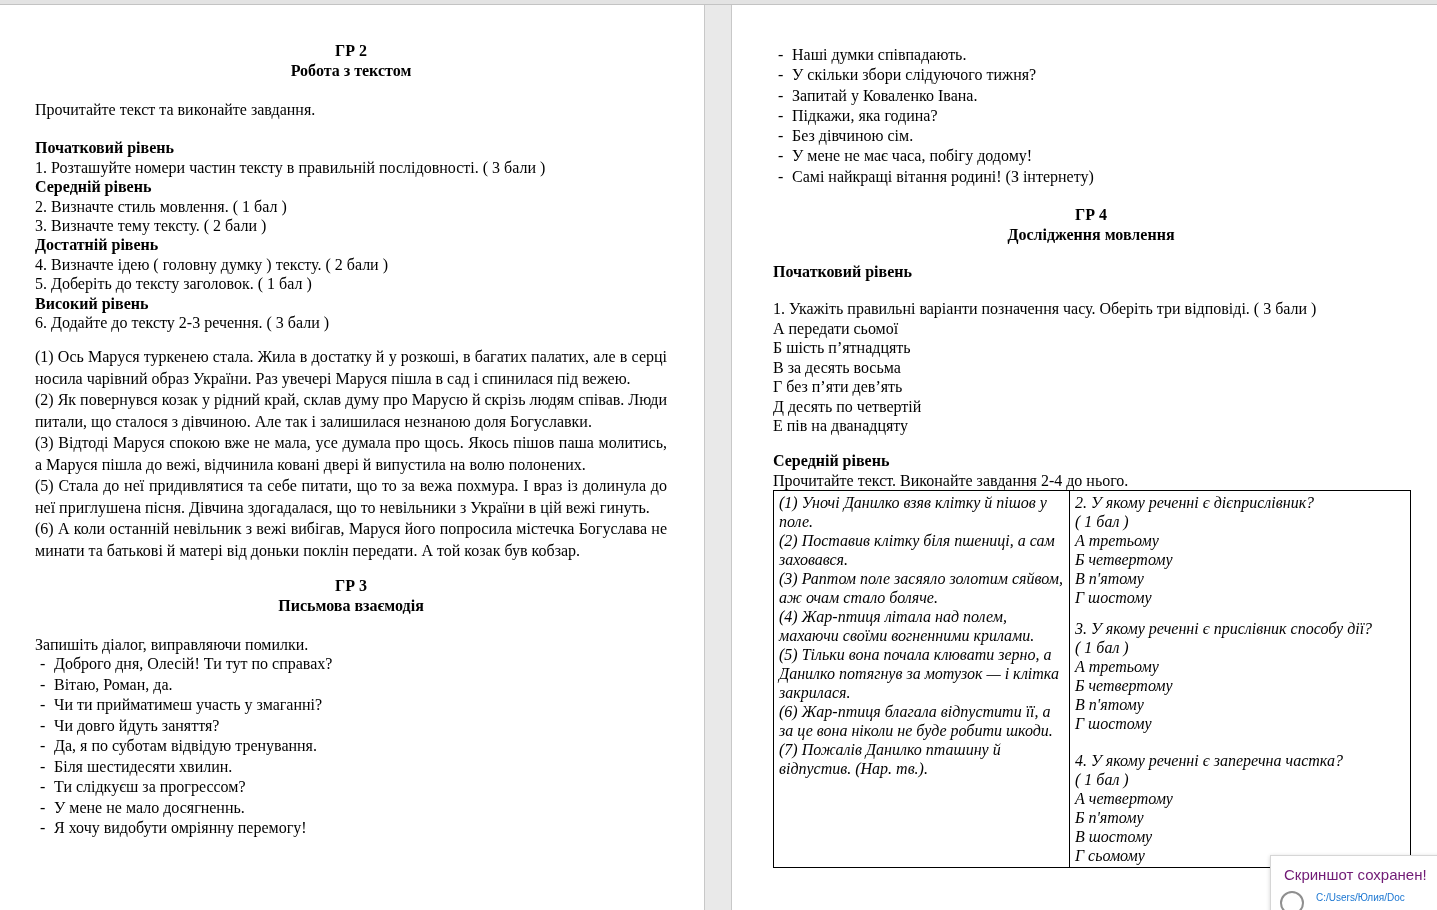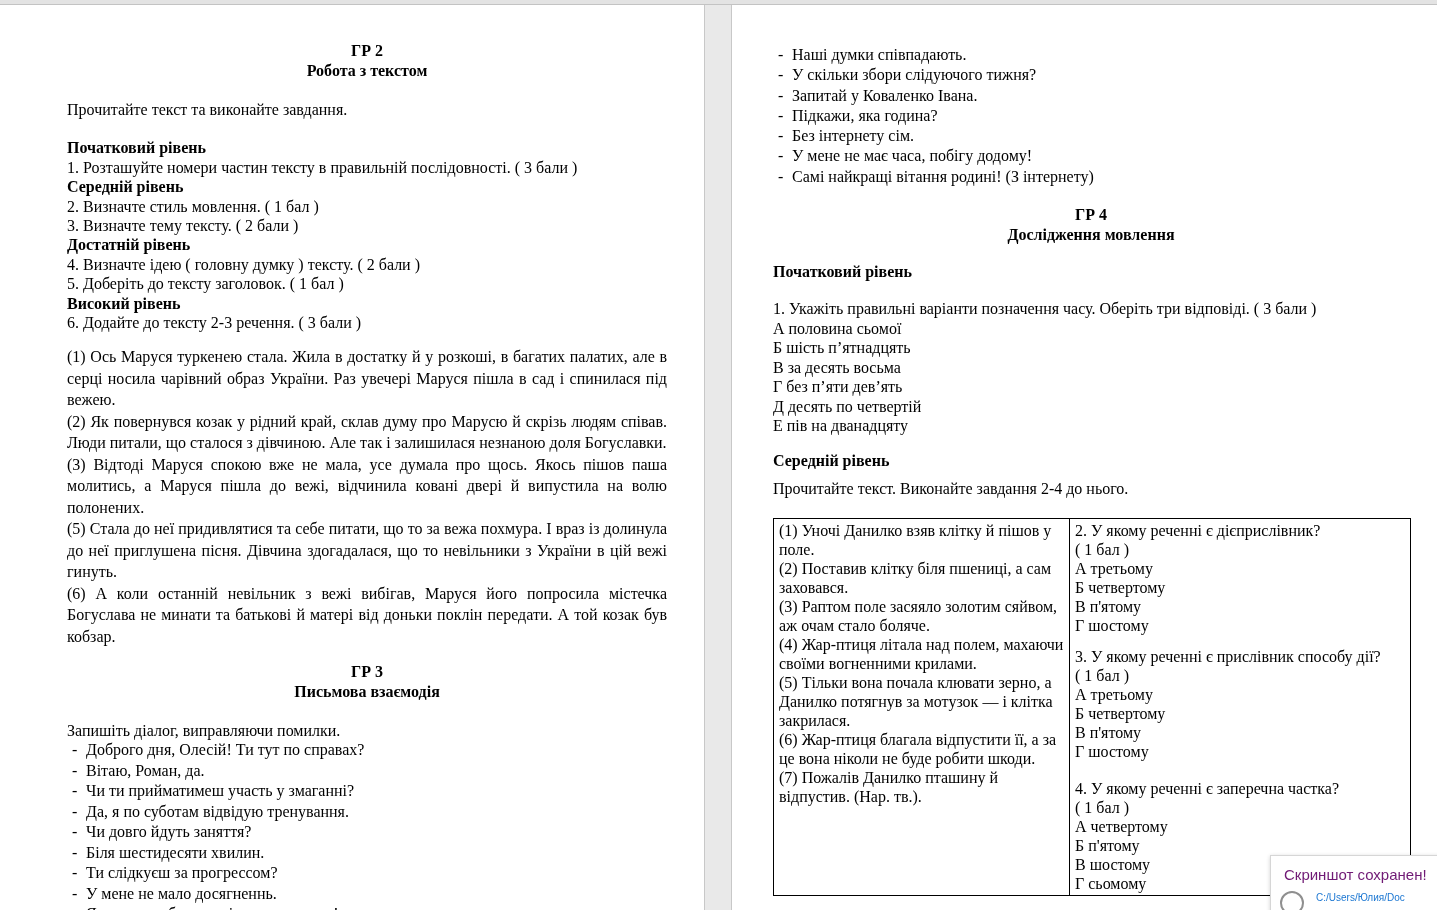--- a/index.html
+++ b/index.html
@@ -4,43 +4,43 @@
 <style>
   html,body{margin:0;padding:0;}
   body{
     width:1437px;height:910px;overflow:hidden;position:relative;
     background:#e9e9e9;
     font-family:"Liberation Serif","DejaVu Serif",serif;
     font-size:16px;color:#000;
   }
   .top-strip{position:absolute;top:0;left:0;right:0;height:4px;background:#e3e3e3;border-bottom:1px solid #c3c3c3;}
   .page{position:absolute;top:5px;bottom:0;background:#fff;box-sizing:border-box;}
-  .page-left{left:0;width:705px;border-right:1px solid #c8c8c8;padding-left:32px;}
+  .page-left{left:0;width:705px;border-right:1px solid #c8c8c8;}
   .page-right{left:731px;right:0;border-left:1px solid #c8c8c8;}
   .pl-inner{padding:36px 37px 0 35px;}
   .pr-inner{padding:40px 28px 16px 41px;}
   .line{line-height:19.4px;min-height:19.4px;}
   .hdr{text-align:center;font-weight:bold;line-height:19.5px;}
   .bold{font-weight:bold;}
   .left-intro{margin-top:19.5px;}
   .tasks{margin-top:19.5px;}
   .story-block{margin-top:14px;}
   .story-line{line-height:21.5px;text-align:justify;}
   .gr3-hdr{margin-top:15px;}
   .gr3-intro{margin-top:19.5px;}
   .dlg-block{}
   .dlg-line{line-height:20.5px;min-height:20.5px;}
   .dlg-dash{display:inline-block;width:19px;padding-left:5px;box-sizing:border-box;}
   .r-dlg-line{line-height:20.3px;min-height:20.3px;}
   .gr4-hdr{margin-top:18px;}
   .level-hdr{margin-top:18px;font-weight:bold;line-height:19.4px;}
   .level-hdr2{margin-top:16px;font-weight:bold;line-height:19.4px;}
   .task1{margin-top:18px;}
-  .table-intro{margin-top:8px;}
-  table.ex-table{margin-top:20px;border-collapse:collapse;table-layout:fixed;width:637px;}
+  .table-intro{margin-top:0;}
+  table.ex-table{margin-top:0;border-collapse:collapse;table-layout:fixed;width:637px;font-style:italic;}
   table.ex-table td{border:1px solid #000;vertical-align:top;padding:2px 5px;height:372px;box-sizing:border-box;}
   .cell-line{line-height:19px;min-height:19px;}
   .q-block{margin-top:12px;}
   .q-block.extra-gap{margin-top:18px;}
   .q-block.first{margin-top:0;}
   .toast{
     position:absolute;left:1270px;top:855px;width:240px;height:95px;
     background:#fff;border:1px solid #d6d6d6;box-shadow:0 1px 4px rgba(0,0,0,.18);
     font-family:"Liberation Sans","DejaVu Sans",sans-serif;z-index:10;
   }
@@ -85,52 +85,52 @@
       <div class="hdr">ГР 3</div>
       <div class="hdr">Письмова взаємодія</div>
     </div>
 
     <div class="line gr3-intro">Запишіть діалог, виправляючи помилки.</div>
 
     <div class="dlg-block">
       <div class="dlg-line"><span class="dlg-dash">-</span><span>Доброго дня, Олесій! Ти тут по справах?</span></div>
       <div class="dlg-line"><span class="dlg-dash">-</span><span>Вітаю, Роман, да.</span></div>
       <div class="dlg-line"><span class="dlg-dash">-</span><span>Чи ти прийматимеш участь у змаганні?</span></div>
+      <div class="dlg-line"><span class="dlg-dash">-</span><span>Чи довго йдуть заняття?</span></div>
       <div class="dlg-line"><span class="dlg-dash">-</span><span>Да, я по суботам відвідую тренування.</span></div>
-      <div class="dlg-line"><span class="dlg-dash">-</span><span>Чи довго йдуть заняття?</span></div>
       <div class="dlg-line"><span class="dlg-dash">-</span><span>Біля шестидесяти хвилин.</span></div>
       <div class="dlg-line"><span class="dlg-dash">-</span><span>Ти слідкуєш за прогрессом?</span></div>
       <div class="dlg-line"><span class="dlg-dash">-</span><span>У мене не мало досягненнь.</span></div>
       <div class="dlg-line"><span class="dlg-dash">-</span><span>Я хочу видобути омріянну перемогу!</span></div>
     </div>
   </div>
 </div>
 
 <div class="page page-right">
   <div class="pr-inner">
     <div>
       <div class="r-dlg-line"><span class="dlg-dash">-</span><span>Наші думки співпадають.</span></div>
       <div class="r-dlg-line"><span class="dlg-dash">-</span><span>У скільки збори слідуючого тижня?</span></div>
       <div class="r-dlg-line"><span class="dlg-dash">-</span><span>Запитай у Коваленко Івана.</span></div>
       <div class="r-dlg-line"><span class="dlg-dash">-</span><span>Підкажи, яка година?</span></div>
-      <div class="r-dlg-line"><span class="dlg-dash">-</span><span>Без інтернету сім.</span></div>
+      <div class="r-dlg-line"><span class="dlg-dash">-</span><span>Без дівчиною сім.</span></div>
       <div class="r-dlg-line"><span class="dlg-dash">-</span><span>У мене не має часа, побігу додому!</span></div>
       <div class="r-dlg-line"><span class="dlg-dash">-</span><span>Самі найкращі вітання родині! (З інтернету)</span></div>
     </div>
 
     <div class="gr4-hdr">
       <div class="hdr">ГР 4</div>
       <div class="hdr">Дослідження мовлення</div>
     </div>
 
     <div class="level-hdr">Початковий рівень</div>
 
     <div class="line task1">1. Укажіть правильні варіанти позначення часу. Оберіть три відповіді. ( 3 бали )</div>
     <div>
-      <div class="line">А половина сьомої</div>
+      <div class="line">А передати сьомої</div>
       <div class="line">Б шість п’ятнадцять</div>
       <div class="line">В за десять восьма</div>
       <div class="line">Г без п’яти дев’ять</div>
       <div class="line">Д десять по четвертій</div>
       <div class="line">Е пів на дванадцяту</div>
     </div>
 
     <div class="level-hdr2">Середній рівень</div>
 
     <div class="line table-intro">Прочитайте текст. Виконайте завдання 2-4 до нього.</div>

